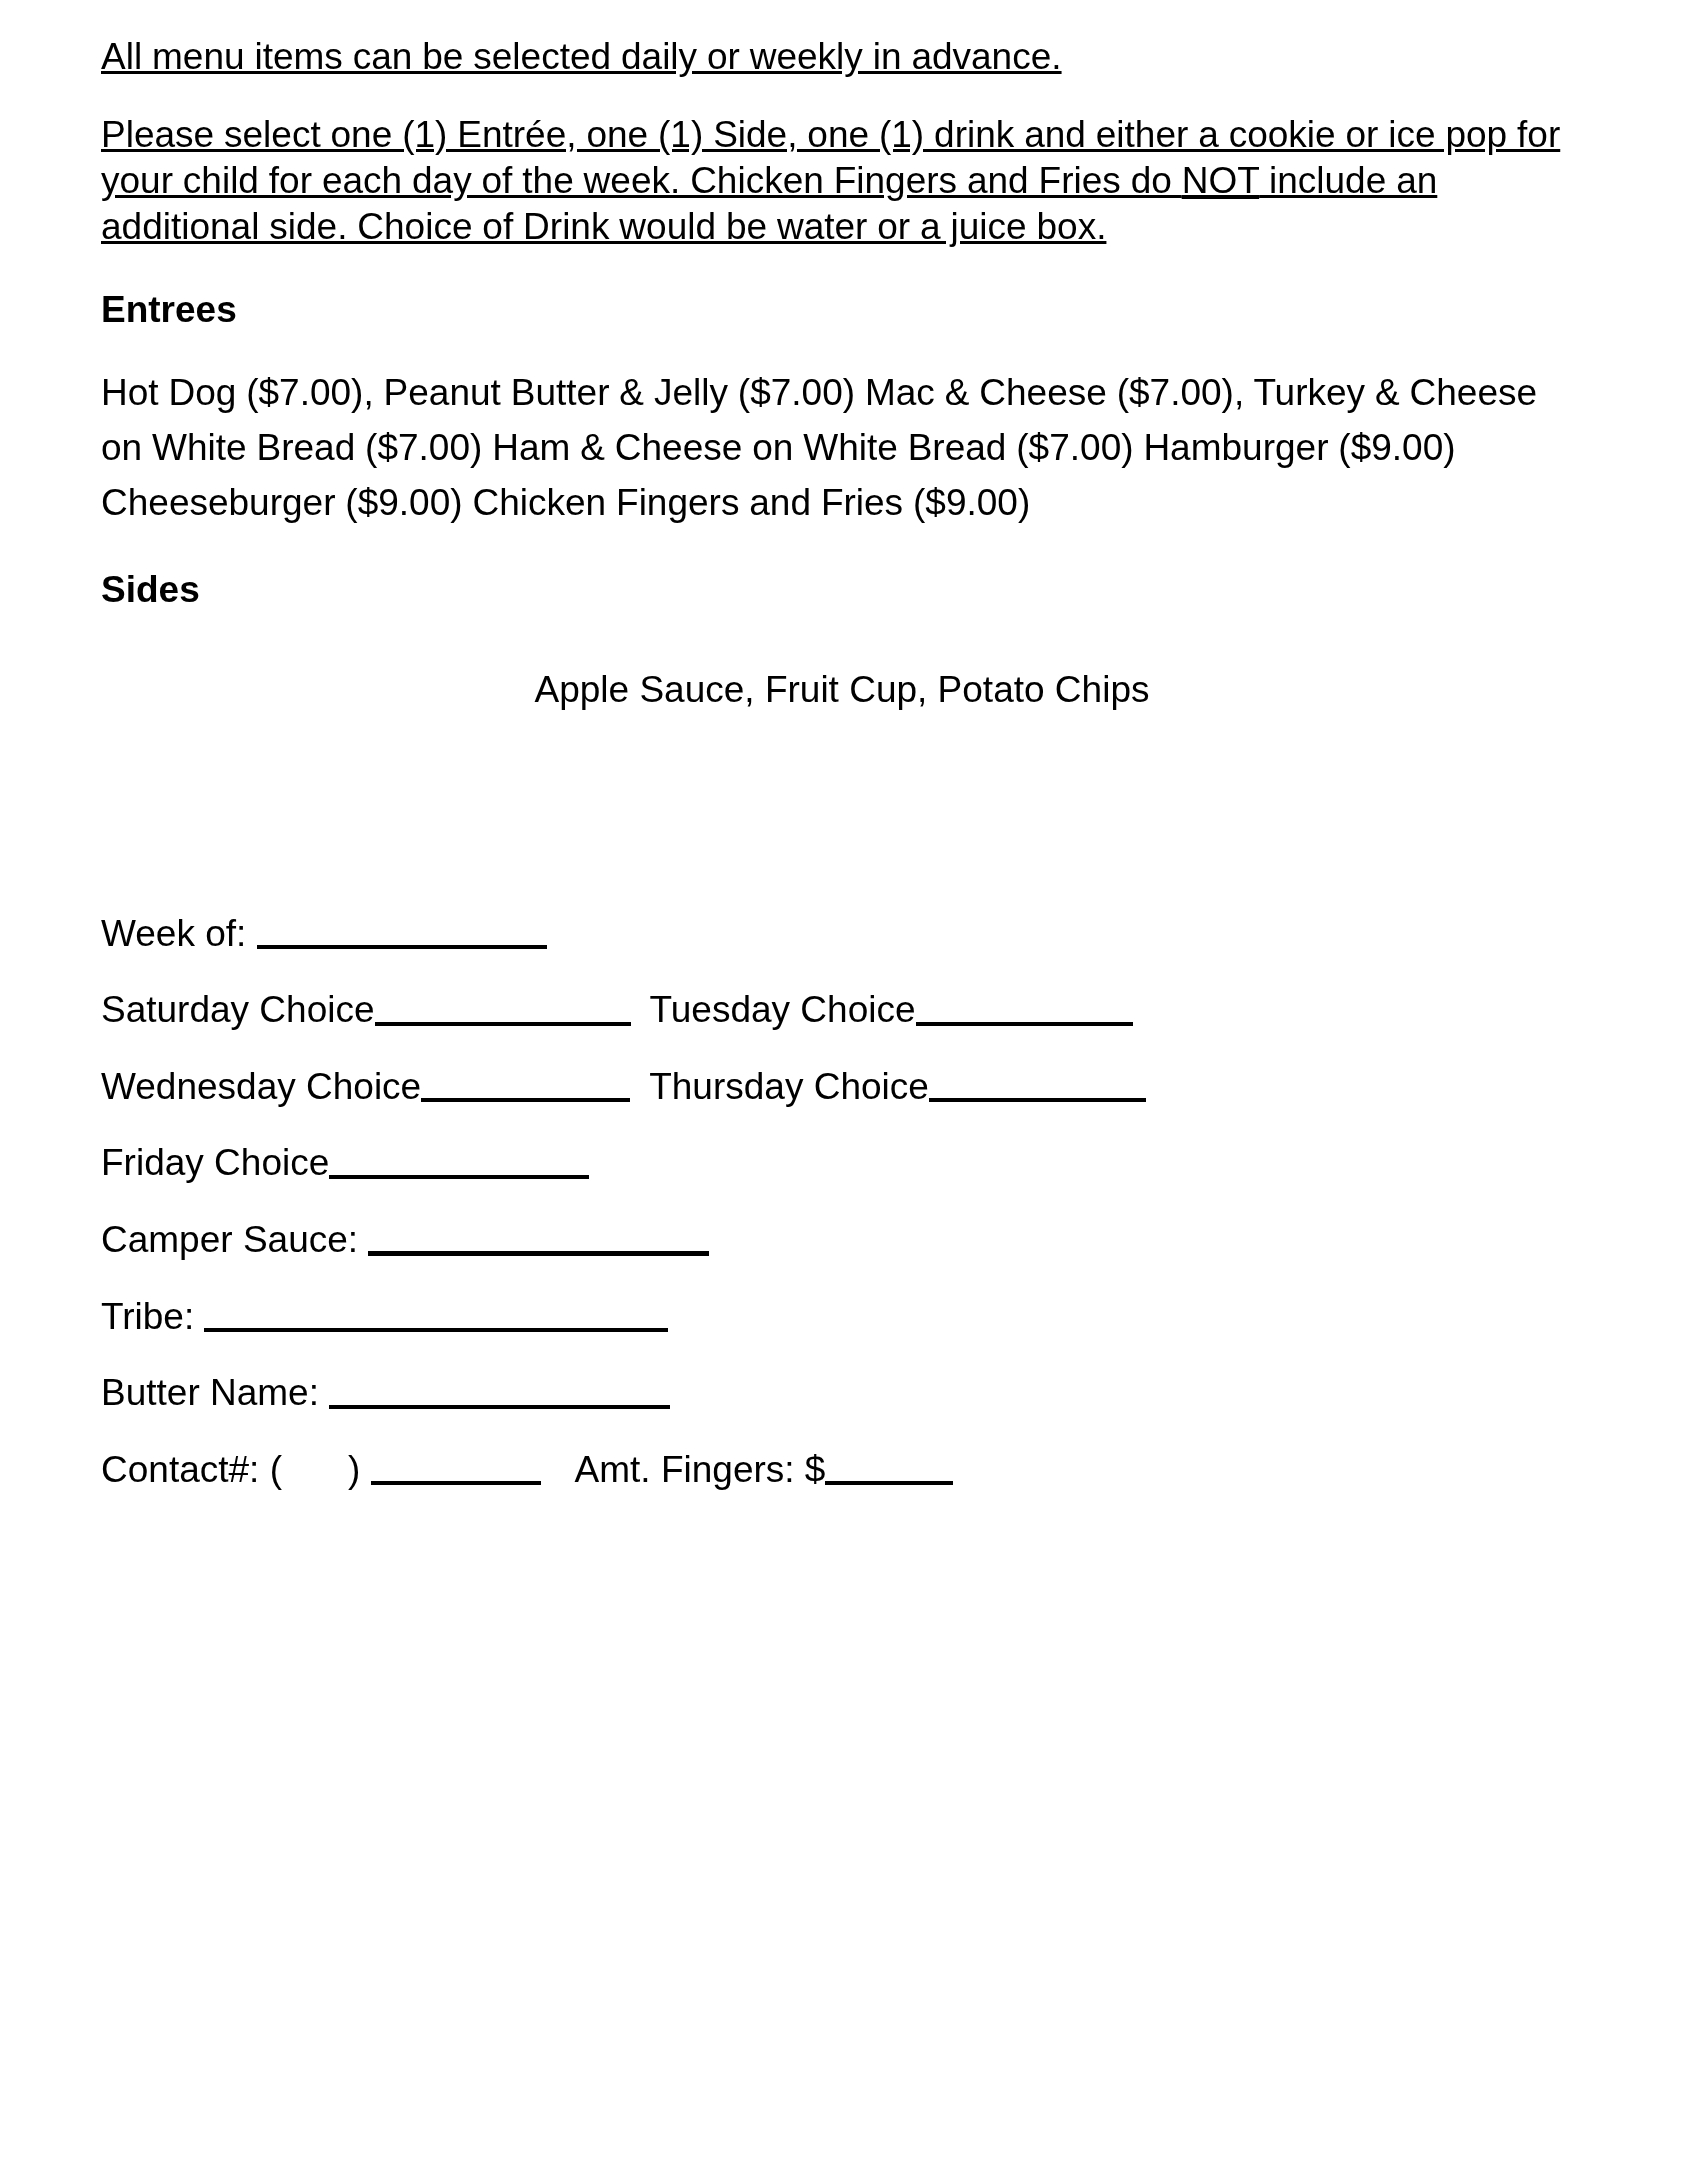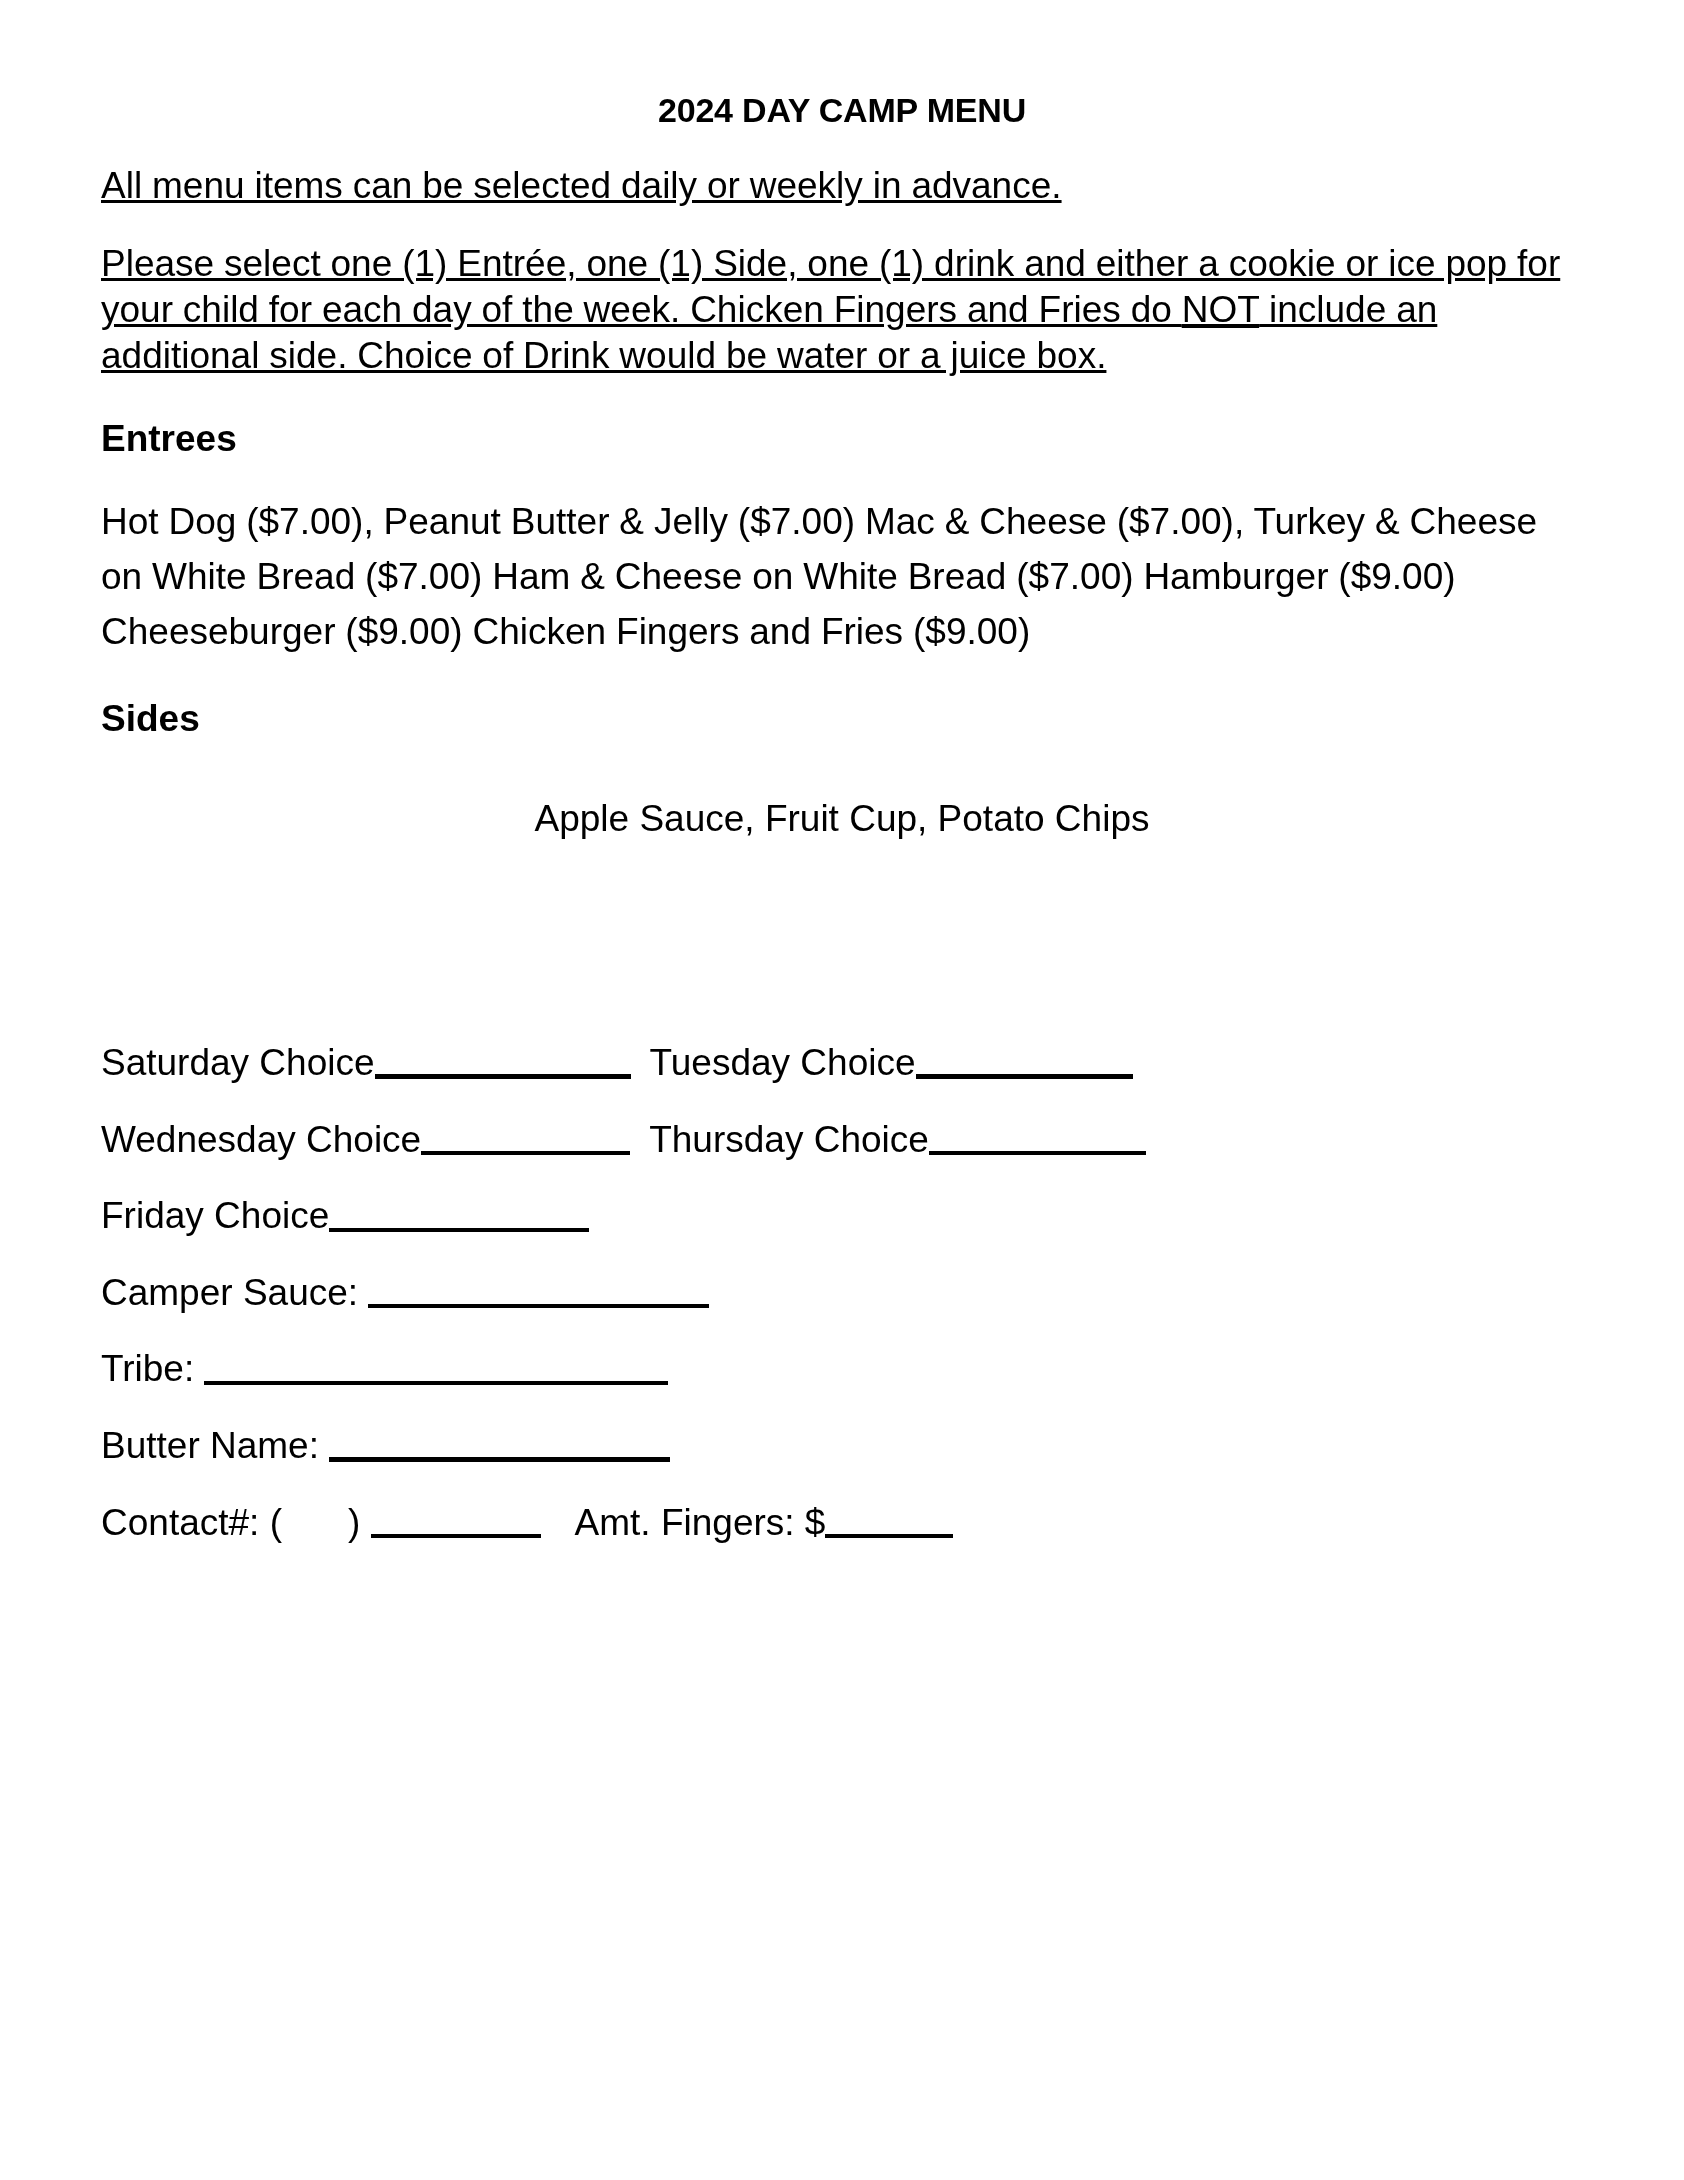--- a/index.html
+++ b/index.html
@@ -110,36 +110,36 @@
     background-color: #000;
   }
   .gapspace { display: inline-block; }
 </style>
 </head>
 <body>
 
 <div class="page">
   <div class="content">
 
-    <h1 class="doc-title">2024 DAY CAMP MENU</h1>
 
     <p class="para">All menu items can be selected daily or weekly in advance.</p>
 
     <p class="para tight"><span>Please select one (1) Entrée, one (1) Side, one (1) drink and either a cookie or ice pop for your child for each day of the week. Chicken Fingers and Fries do </span><u>NOT</u><span> include an additional side. Choice of Drink would be water or a juice box.</span></p>
 
     <h2 class="section-heading">Entrees</h2>
 
     <p class="entrees-body">Hot Dog ($7.00), Peanut Butter &amp; Jelly ($7.00) Mac &amp; Cheese ($7.00), Turkey &amp; Cheese on White Bread ($7.00) Ham &amp; Cheese on White Bread ($7.00) Hamburger ($9.00) Cheeseburger ($9.00) Chicken Fingers and Fries ($9.00)</p>
 
     <h2 class="section-heading">Sides</h2>
 
     <p class="sides-body">Apple Sauce, Fruit Cup, Potato Chips</p>
 
     <div class="form-gap"></div>
 
+    <p class="form-row"><span class="lbl">Week of: </span><span class="fill" style="width:290px"></span></p>
 
     <p class="form-row"><span class="lbl">Saturday Choice</span><span class="fill" style="width:256px"></span><span class="gapspace" style="width:19px"></span><span class="lbl">Tuesday Choice</span><span class="fill" style="width:217px"></span></p>
 
     <p class="form-row"><span class="lbl">Wednesday Choice</span><span class="fill" style="width:209px"></span><span class="gapspace" style="width:19px"></span><span class="lbl">Thursday Choice</span><span class="fill" style="width:217px"></span></p>
 
     <p class="form-row"><span class="lbl">Friday Choice</span><span class="fill" style="width:260px"></span></p>
 
     <p class="form-row"><span class="lbl">Camper Sauce: </span><span class="fill" style="width:341px"></span></p>
 
     <p class="form-row"><span class="lbl">Tribe: </span><span class="fill" style="width:464px"></span></p>

